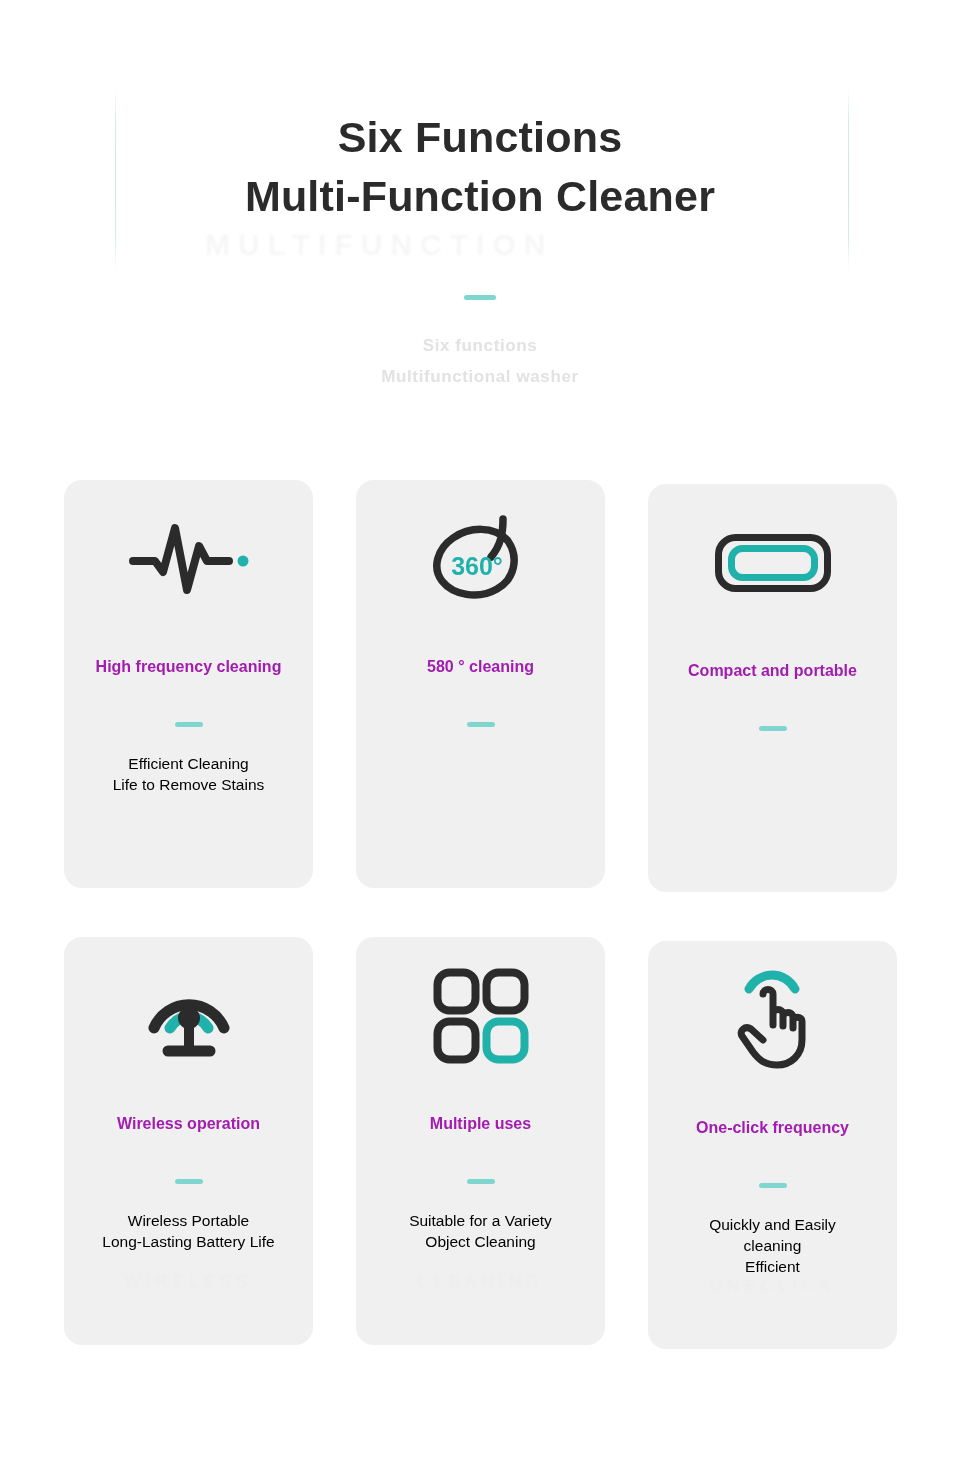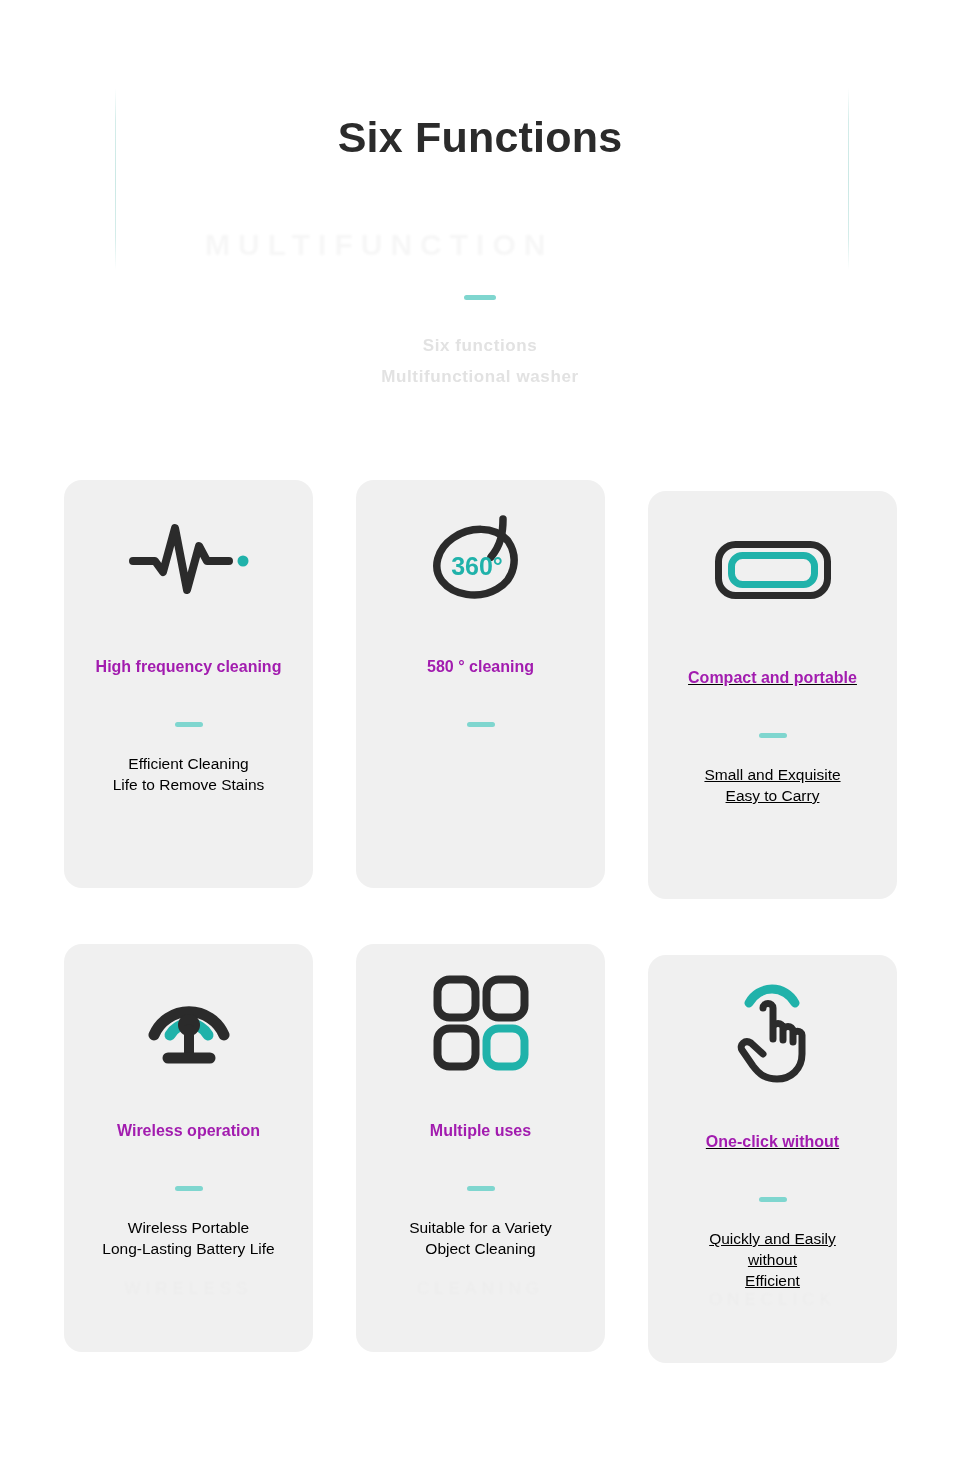--- a/index.html
+++ b/index.html
@@ -124,21 +124,21 @@
     width: 249px;
     height: 408px;
     background: #f0f0f0;
     border-radius: 18px;
     display: flex;
     flex-direction: column;
     align-items: center;
   }
 
   
-  .card.nudge-down { margin-top: 11px; text-decoration: underline; }
+  .card.nudge-down { margin-top: 4px; }
 
   .icon-wrap {
     height: 150px;
     width: 100%;
     display: flex;
     align-items: center;
     justify-content: center;
     margin-top: 4px;
   }
   .icon-wrap svg { display: block; }
@@ -194,20 +194,21 @@
 
 <div class="page">
 
   <div class="header">
 
     <div class="rule-v left"></div>
     <div class="rule-v right"></div>
 
     <div class="title-block">
       <span class="title-line">Six Functions</span>
+      <span class="title-line">Multi-Function Cleaner</span>
     </div>
 
     <div class="ghost-strip">MULTIFUNCTION</div>
 
     <div class="divider-dash"></div>
 
     <div class="subtitle">
       <span class="subtitle-line">Six functions</span>
       <span class="subtitle-line">Multifunctional washer</span>
     </div>
@@ -244,24 +245,20 @@
 
     <div class="card nudge-down">
       <div class="icon-wrap">
         <svg width="118" height="60" viewBox="0 0 118 60" fill="none">
           <rect x="4.5" y="4.5" width="109" height="51" rx="17" stroke="#2b2b2b" stroke-width="7"></rect>
           <rect x="17.5" y="15.5" width="83" height="29" rx="11" stroke="#20b2aa" stroke-width="7"></rect>
         </svg>
       </div>
       <div class="card-title">Compact and portable</div>
       <div class="card-dash"></div>
-      <div class="card-desc">
-        <span>Small and Exquisite</span>
-        <span>Easy to Carry</span>
-      </div>
     </div>
 
     <div class="card">
       <div class="icon-wrap">
         <svg width="104" height="100" viewBox="0 0 104 100" fill="none">
           <path d="M17 62 A38 38 0 0 1 87 62" stroke="#2b2b2b" stroke-width="11" stroke-linecap="round"></path>
           <path d="M33 62 A22 22 0 0 1 71 62" stroke="#20b2aa" stroke-width="11" stroke-linecap="round"></path>
           <circle cx="52" cy="52" r="11" fill="#2b2b2b"></circle>
           <path d="M52 56 V84" stroke="#2b2b2b" stroke-width="10" stroke-linecap="round"></path>
           <path d="M31 85 H73" stroke="#2b2b2b" stroke-width="11" stroke-linecap="round"></path>
@@ -305,24 +302,24 @@
                    M56 47 C56 41 66 41 66 47 V58
                    M66 51 C66 46 75 46 75 51
                    V70
                    C75 85 64 95 50 95
                    C38 95 32 90 26 82
                    L15 66
                    C12 61 18 55 24 59
                    L36 70" stroke="#2b2b2b" stroke-width="7" stroke-linecap="round" stroke-linejoin="round" fill="none"></path>
         </svg>
       </div>
-      <div class="card-title">One-click without</div>
+      <div class="card-title">One-click frequency</div>
       <div class="card-dash"></div>
       <div class="card-desc">
         <span>Quickly and Easily</span>
-        <span>without</span>
+        <span>cleaning</span>
         <span>Efficient</span>
       </div>
       <div class="card-ghost">ONECLICK</div>
     </div>
 
   </div>
 </div>
 
 </body></html>

